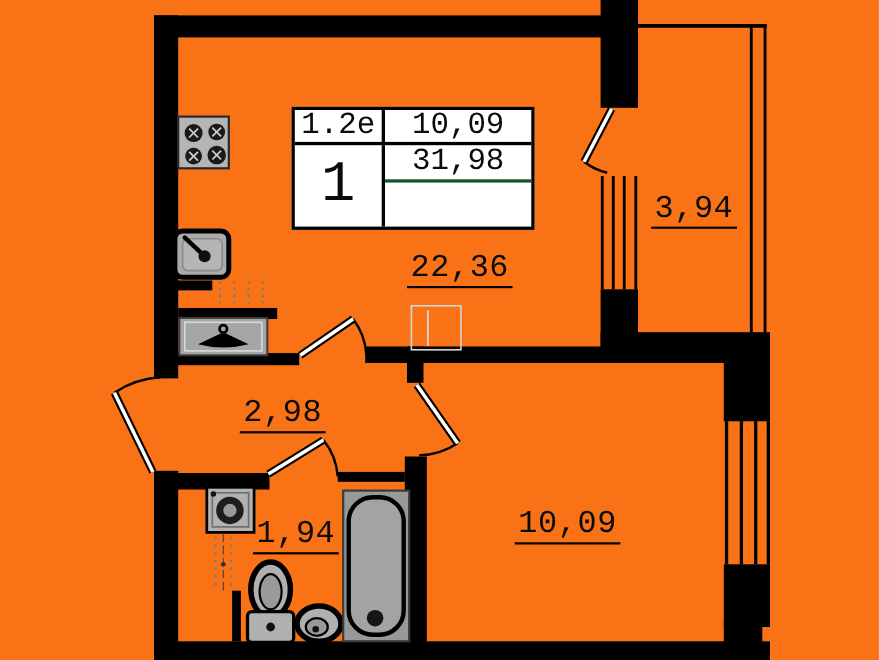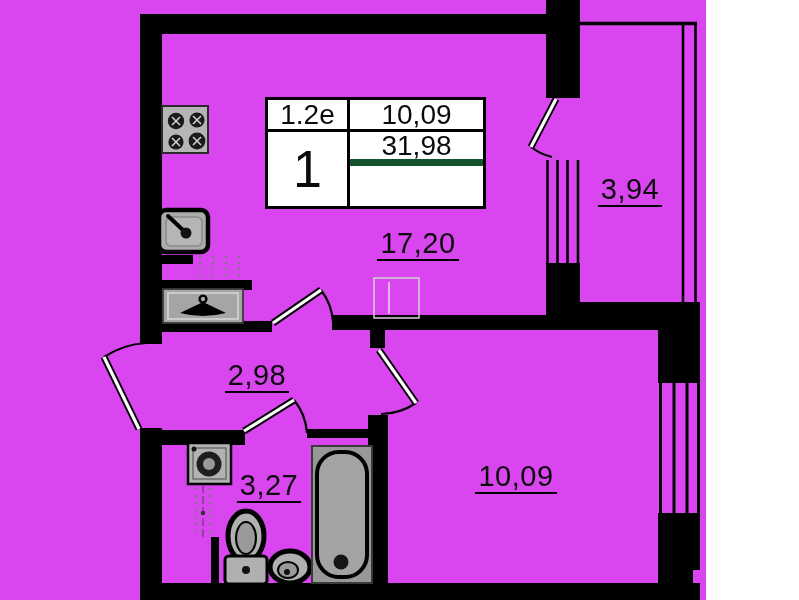--- a/index.html
+++ b/index.html
@@ -1,28 +1,28 @@
 <!DOCTYPE html>
 <html><head>
 <meta charset="utf-8">
 <style>
   html,body{margin:0;padding:0;background:#fff;}
   body{font-family:"Liberation Sans", sans-serif;}
-  #stage{position:relative;width:706px;height:600px;background:#d946ef;overflow:hidden;}
+  #stage{position:relative;width:799px;height:600px;background:#f97316;overflow:hidden;font-family:Liberation Mono, monospace;}
   #plan-svg{position:absolute;left:0;top:0;}
   .room-label{position:absolute;text-align:center;color:#0b0b0b;font-size:29px;letter-spacing:0.5px;}
   .room-label span{display:inline-block;border-bottom:2.5px solid #000;padding:0 3px 1px 3px;line-height:1.05;text-align:right;}
   .info-table{position:absolute;left:265px;top:97px;width:215px;height:106px;border:3px solid #000;
     display:grid;grid-template-columns:82px 1fr;grid-template-rows:32px 34px 1fr;background:#fff;
     font-size:28px;color:#0b0b0b;}
   .info-table .cell{display:flex;align-items:center;justify-content:center;line-height:1;}
   .ct{grid-column:1;grid-row:1;border-right:3px solid #000;border-bottom:3px solid #000;}
   .ca1{grid-column:2;grid-row:1;border-bottom:3px solid #000;}
   .cr{grid-column:1;grid-row:2 / span 2;border-right:3px solid #000;font-size:52px;}
-  .ca2{grid-column:2;grid-row:2;border-bottom:7px solid #14532d;}
+  .ca2{grid-column:2;grid-row:2;border-bottom:3px solid #14532d;}
   .ca3{grid-column:2;grid-row:3;}
 </style>
 </head>
 <body>
 
 <div id="stage">
 
 <svg id="plan-svg" width="799" height="600" viewBox="0 0 799 600">
 
   <g fill="#000">
@@ -179,28 +179,28 @@
 </svg>
 
   <div class="info-table">
     <div class="cell ct">1.2e</div>
     <div class="cell ca1">10,09</div>
     <div class="cell cr">1</div>
     <div class="cell ca2">31,98</div>
   </div>
 
   <div class="room-label" style="left:368px;top:227px;width:100px;">
-    <span>17,20</span>
+    <span>22,36</span>
   </div>
   <div class="room-label" style="left:592px;top:173px;width:76px;">
     <span>3,94</span>
   </div>
   <div class="room-label" style="left:215px;top:359px;width:84px;">
     <span>2,98</span>
   </div>
   <div class="room-label" style="left:227px;top:469px;width:84px;">
-    <span>3,27</span>
+    <span>1,94</span>
   </div>
   <div class="room-label" style="left:464px;top:460px;width:104px;">
     <span>10,09</span>
   </div>
 
 </div>
 
 </body></html>

